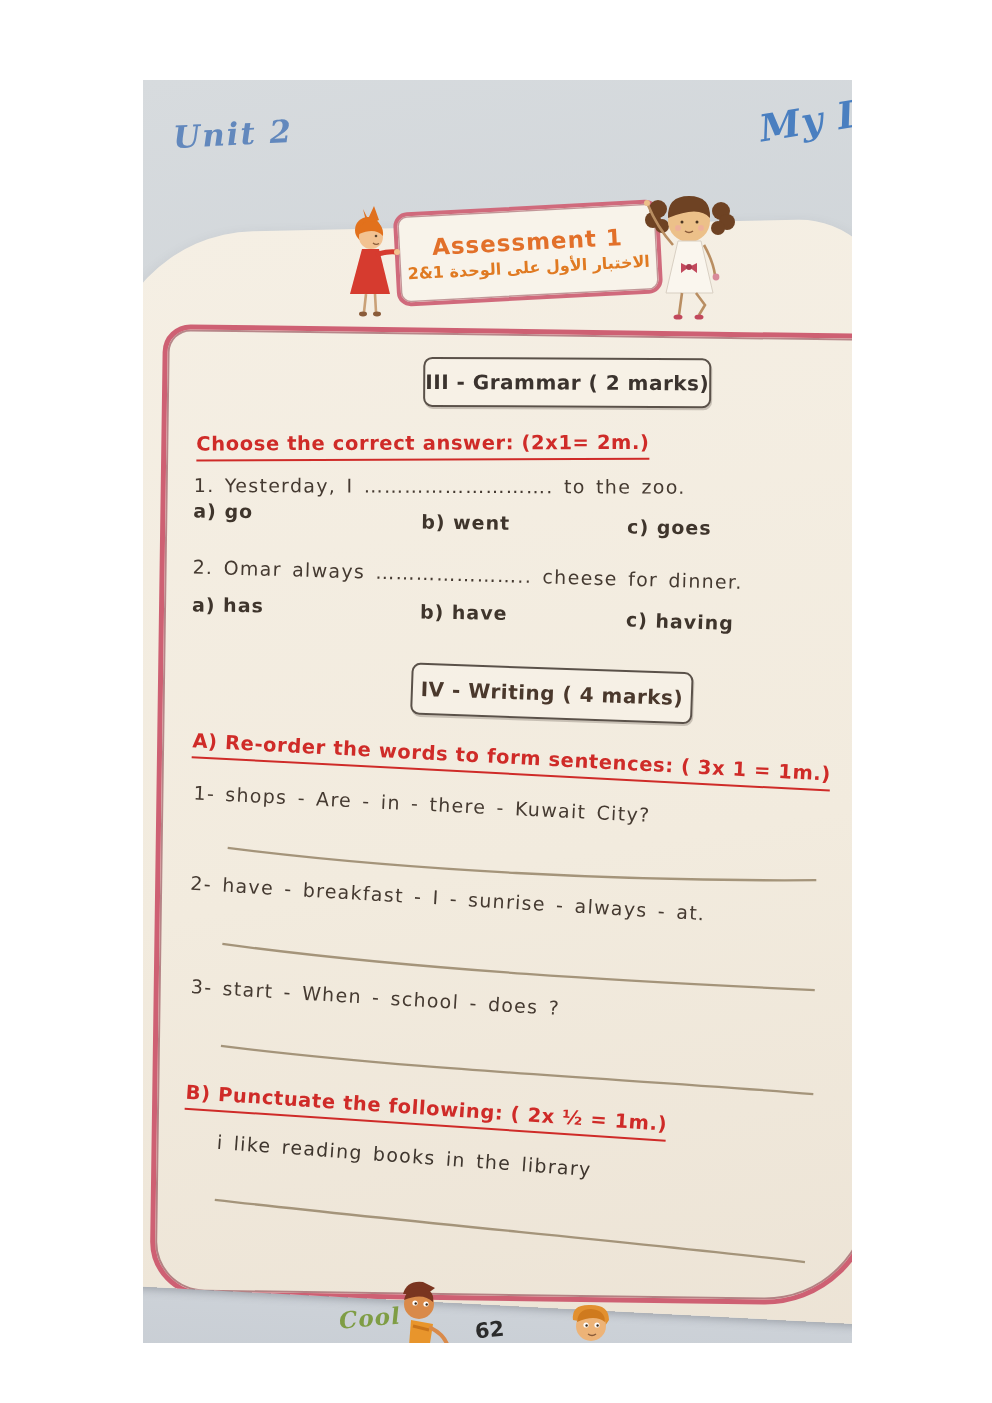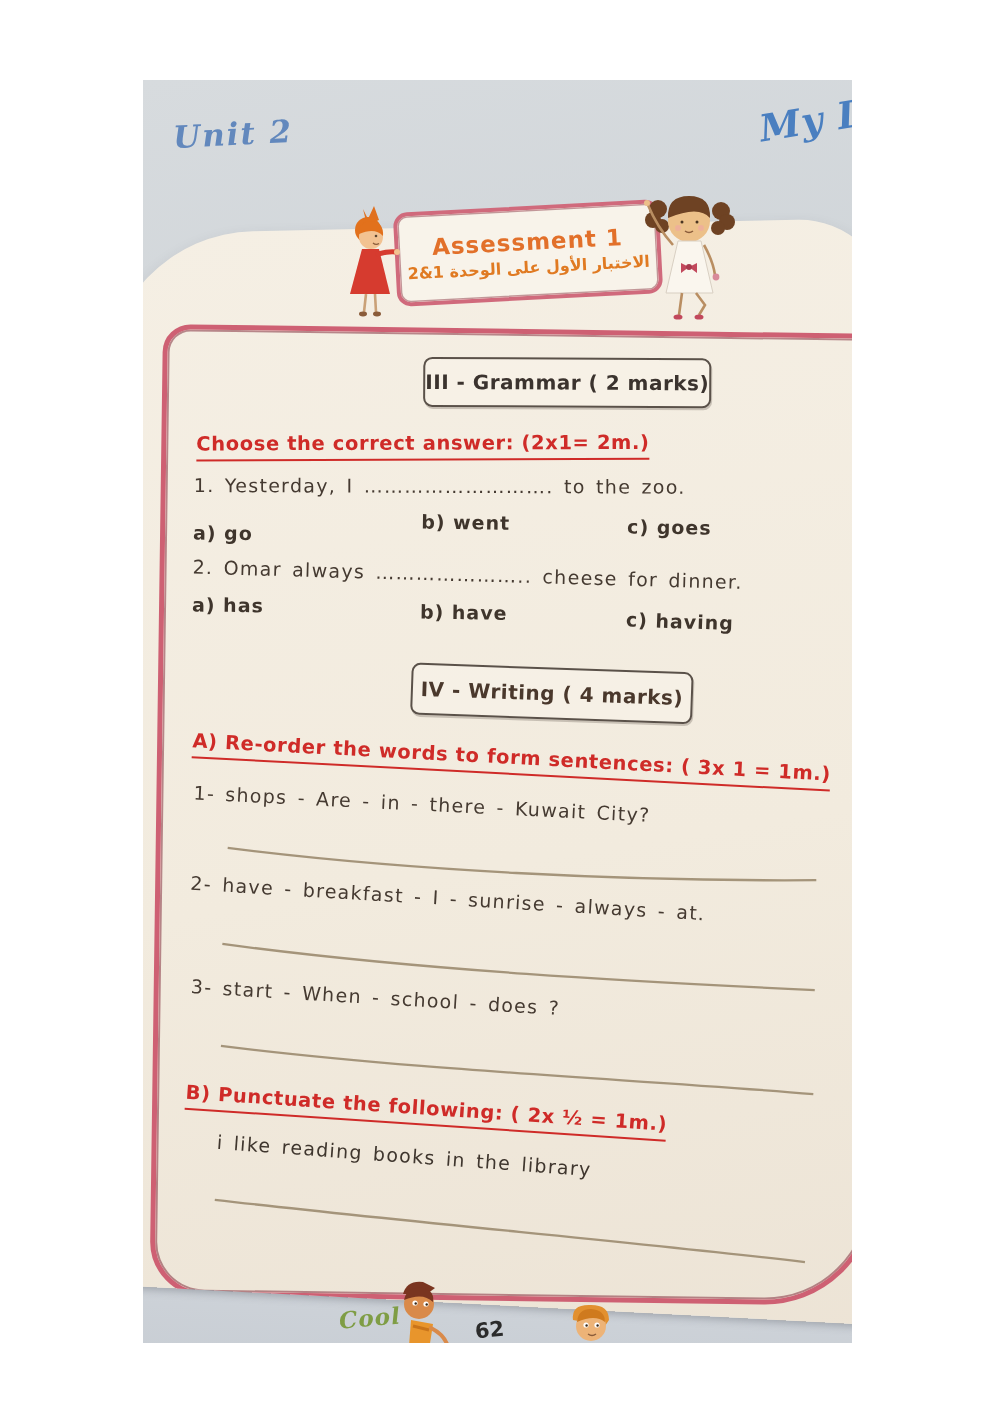--- a/index.html
+++ b/index.html
@@ -145,21 +145,21 @@
       <ellipse cx="58" cy="134" rx="4.5" ry="2.6" fill="#c2485c"></ellipse>
     </svg>
 
     <div class="pink-box">
 
       <div class="section-box grammar-box">III - Grammar ( 2 marks)</div>
 
       <div class="red-heading" style="left:30px;top:99px;transform:rotate(-1deg);">Choose the correct answer: (2x1= 2m.)</div>
 
       <div class="hand" style="left:28px;top:142px;transform:rotate(-0.6deg);">1. Yesterday, I ………………………. to the zoo.</div>
-      <div class="option" style="left:28px;top:192px;">a) go</div>
+      <div class="option" style="left:28px;top:170px;">a) go</div>
       <div class="option" style="left:256px;top:178px;">b) went</div>
       <div class="option" style="left:462px;top:180px;">c) goes</div>
 
       <div class="hand" style="left:28px;top:230px;transform:rotate(0.8deg);">2. Omar always ………………….. cheese for dinner.</div>
       <div class="option" style="left:28px;top:264px;">a) has</div>
       <div class="option" style="left:256px;top:268px;">b) have</div>
       <div class="option" style="left:462px;top:274px;transform:rotate(1.2deg);">c) having</div>
 
       <div class="section-box writing-box">IV - Writing ( 4 marks)</div>
 

